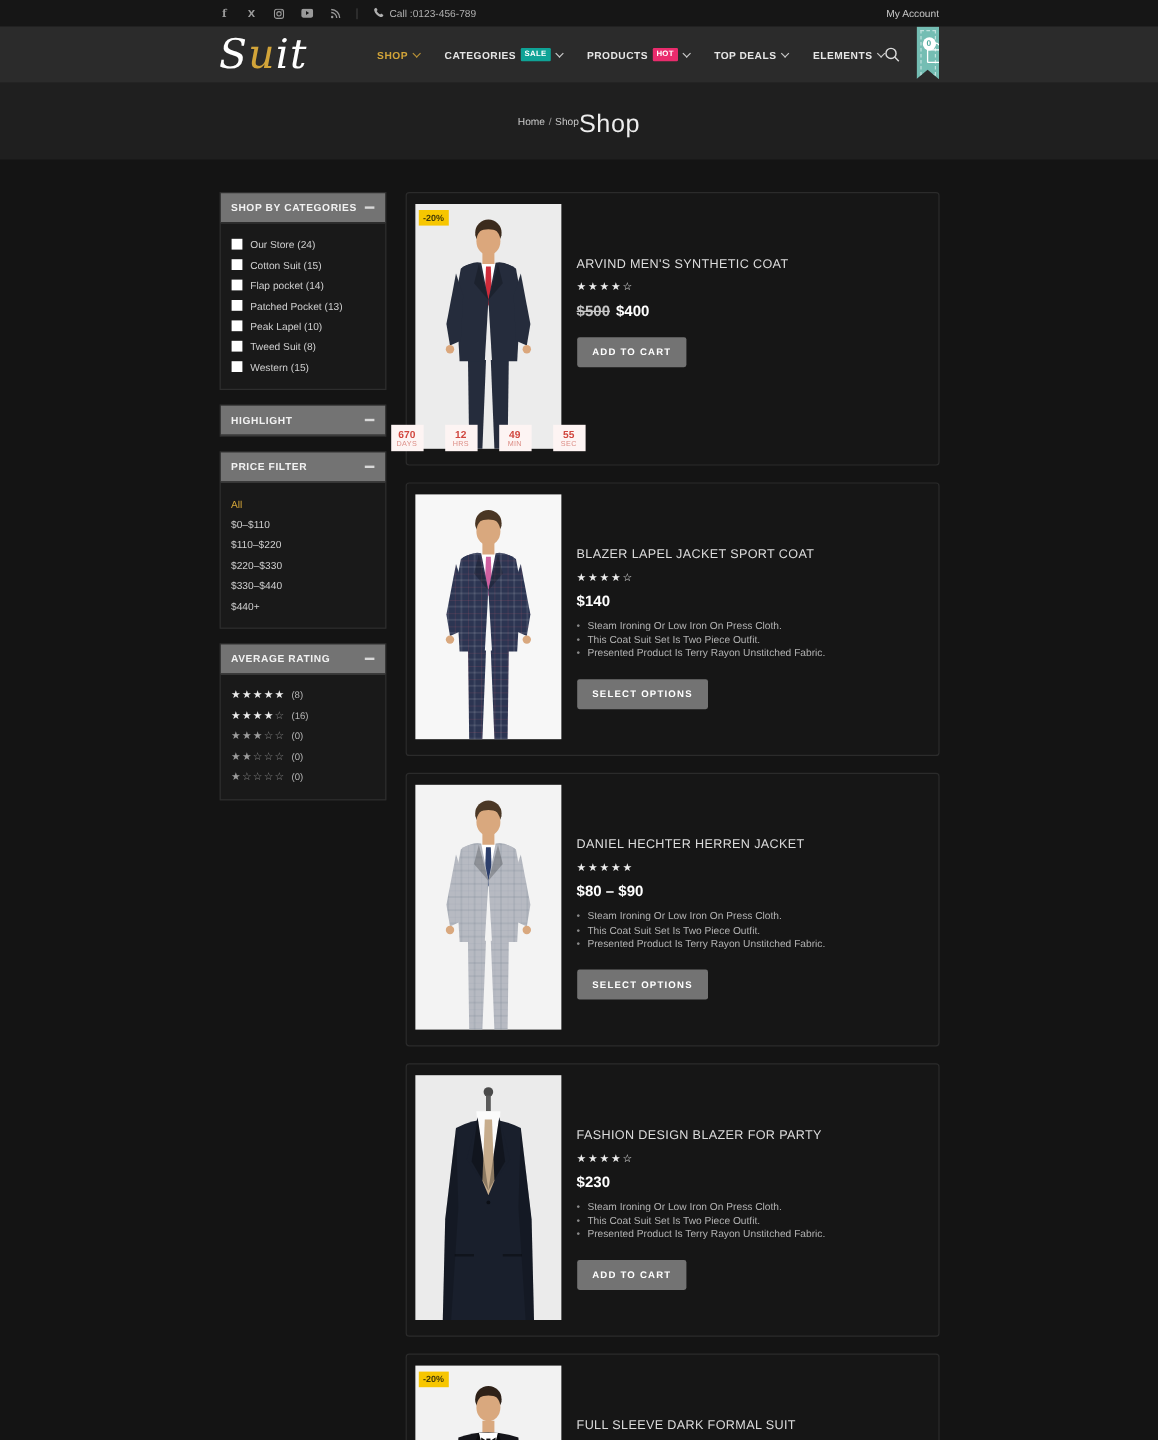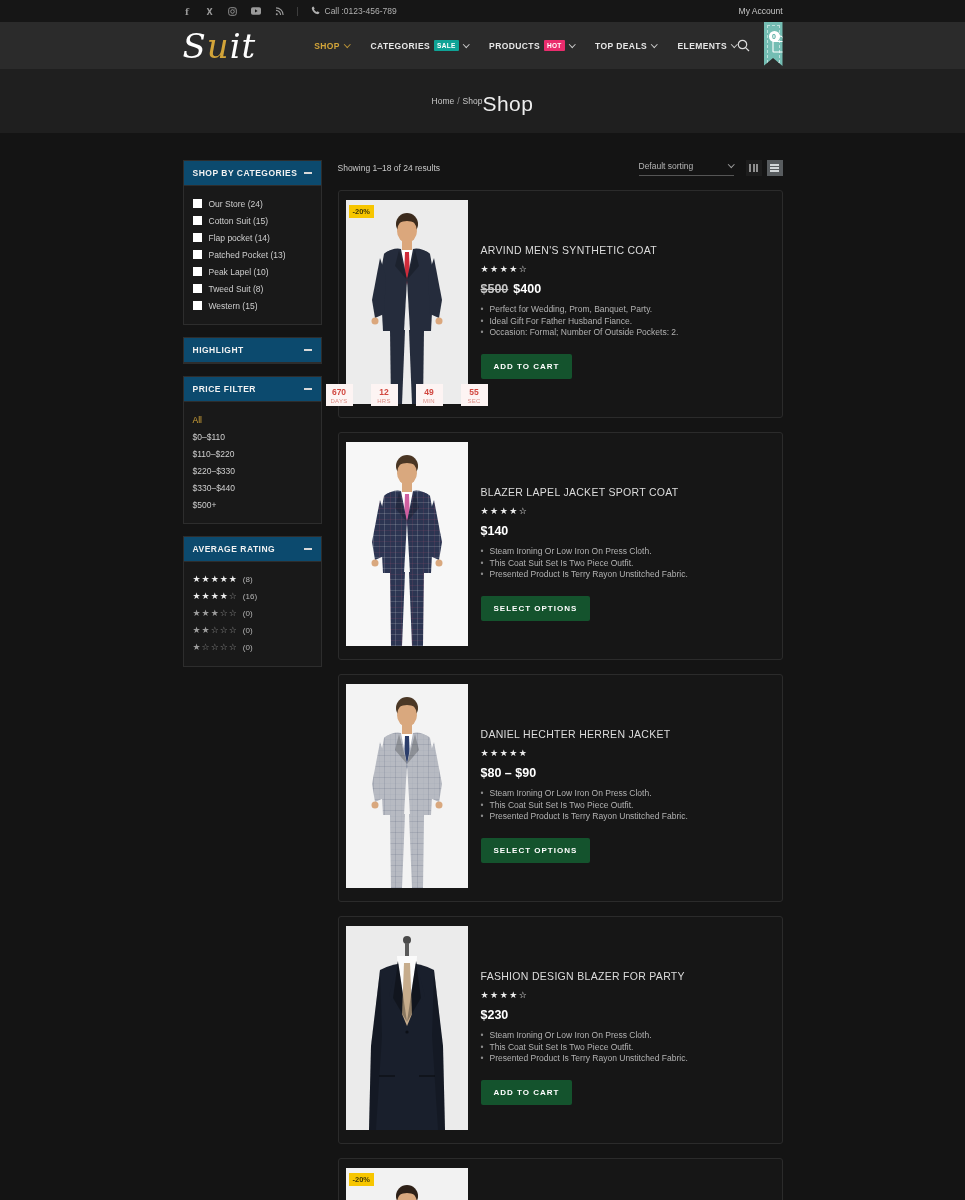--- a/index.html
+++ b/index.html
@@ -42,21 +42,21 @@
   
   .hero{height:64px;background:#1f1f1f;display:flex;flex-direction:row;align-items:center;justify-content:center}
   .breadcrumb{font-size:8.5px;color:#c9c9c9}
   .breadcrumb .sep{margin:0 3px;color:#9a9a9a}
   .page-title{font-size:21px;font-weight:400;color:#ededed;margin:5px 0 0;letter-spacing:.5px}
 
   
   .main{display:flex;gap:16px;padding-top:27px}
   aside{width:139px;flex-shrink:0}
   .panel{border:1px solid #2d2d2d;background:#191919;margin-bottom:12px}
-  .panel-header{background:#0c4a6e;padding:7px 9px;display:flex;justify-content:space-between;align-items:center;border-bottom:1px solid #2d2d2d;cursor:pointer}
+  .panel-header{background:#737373;padding:7px 9px;display:flex;justify-content:space-between;align-items:center;border-bottom:1px solid #2d2d2d;cursor:pointer}
   .panel-title{font-size:8.5px;font-weight:bold;color:#f2f2f2;letter-spacing:.5px}
   .panel-minus{width:8px;height:2px;background:#d8d8d8}
   .panel-body{padding:9px 9px 10px}
   .cat-item{display:flex;align-items:center;gap:7px;padding:3.5px 0;cursor:pointer}
   .checkbox{width:9px;height:9px;background:#fff;flex-shrink:0}
   .cat-label{font-size:8.5px;color:#cfcfcf}
   .side-link{display:block;font-size:8.5px;color:#cfcfcf;padding:3.5px 0;cursor:pointer}
   .side-link.gold{color:var(--accent_gold)}
   .rate-row{display:flex;align-items:center;gap:5px;padding:3px 0;cursor:pointer}
   .stars{font-size:9px;color:#ececec;letter-spacing:1px;line-height:11px}
@@ -86,21 +86,21 @@
   .cd-val{font-size:8.5px;font-weight:bold;color:var(--countdown_red)}
   .cd-unit{font-size:6px;color:#dc8d85;margin-top:1px;letter-spacing:.3px}
   .card-body{padding:46px 4px 0 13px;display:flex;flex-direction:column;align-items:flex-start;min-width:0}
   .card-title{font-size:10.5px;font-weight:400;color:#dcdcdc;margin:0;letter-spacing:.3px;cursor:pointer}
   .card-stars{font-size:9px;color:#ececec;letter-spacing:1.5px;margin-top:8px}
   .card-price{margin-top:8px;font-size:12.5px;color:#fff;font-weight:bold}
   .card-price .old{color:#c6c6c6;text-decoration:line-through;margin-right:5px;font-weight:600}
   .card-feats{margin:8px 0 0;padding:0;list-style:none}
   .card-feats li{font-size:8.5px;color:#b2b2b2;line-height:11.5px;display:flex;gap:6px}
   .card-feats li::before{content:"•";color:#8a8a8a}
-  .card-btn{margin-top:15px;background:#14532d;border:none;color:#fff;font-size:8px;font-weight:bold;letter-spacing:1px;
+  .card-btn{margin-top:15px;background:#737373;border:none;color:#fff;font-size:8px;font-weight:bold;letter-spacing:1px;
             padding:8px 13px;border-radius:2px;cursor:pointer;font-family:inherit}
 </style>
 </head>
 <body style="--accent_gold: #d2a439; --teal: #0fa396; --pink: #ea2c6d; --sale_badge: #f7c600; --countdown_red: #d1473f; --cart_ribbon: #74bdb3;">
 
 <div>
 
   <div class="topbar">
     <div class="container topbar-inner">
       <div class="social" id="social">
@@ -247,21 +247,21 @@
     <div class="panel-header">
       <span class="panel-title">PRICE FILTER</span>
       <span class="panel-minus"></span>
     </div>
     <div class="panel-body">
             <a class="side-link gold">All</a>
             <a class="side-link">$0–$110</a>
             <a class="side-link">$110–$220</a>
             <a class="side-link">$220–$330</a>
             <a class="side-link">$330–$440</a>
-            <a class="side-link">$500+</a>
+            <a class="side-link">$440+</a>
           </div>
   </div>
         <div class="panel">
     <div class="panel-header">
       <span class="panel-title">AVERAGE RATING</span>
       <span class="panel-minus"></span>
     </div>
     <div class="panel-body">
             <div class="rate-row">
      <span class="stars">★★★★★<span class="empty"></span></span>
@@ -281,41 +281,20 @@
    </div>
             <div class="rate-row dim">
      <span class="stars">★<span class="empty">☆☆☆☆</span></span>
      <span class="rate-count">(0)</span>
    </div>
           </div>
   </div>
       </aside>
 
     <section class="products-col">
-      <div class="toolbar">
-        <span class="results">Showing 1–18 of 24 results</span>
-        <div class="toolbar-right">
-          <div class="sorting">
-            <span>Default sorting</span>
-            <span class="chev"></span>
-          </div>
-          <div class="view-btn">
-            <span class="vb-bar"></span>
-              <span class="vb-bar"></span>
-              <span class="vb-bar"></span>
-          </div>
-          <div class="view-btn active">
-            <span class="vb-col">
-                <span class="vb-line"></span>
-                <span class="vb-line"></span>
-                <span class="vb-line"></span>
-              </span>
-          </div>
-        </div>
-      </div>
       <div id="products">
           <article class="card">
     <div class="card-img">
               <span class="sale-badge">-20%</span>
               <svg viewBox="0 0 122 204" xmlns="http://www.w3.org/2000/svg">
     <rect width="122" height="204" fill="#ececec"></rect>
     <path d="M44 130 L59 130 L56 204 L45 204 Z" fill="#252c3c"></path>
     <path d="M63 130 L78 130 L77 204 L66 204 Z" fill="#252c3c"></path>
     <rect x="56" y="40" width="10" height="11" fill="#dba77c"></rect>
     <polygon points="54,50 68,50 61,80" fill="#ffffff"></polygon>
@@ -350,25 +329,20 @@
                 <div class="cd-box">
                   <div class="cd-val">55</div>
                   <div class="cd-unit">SEC</div>
                 </div>
               </div>
             </div>
     <div class="card-body">
       <h3 class="card-title">ARVIND MEN'S SYNTHETIC COAT</h3>
       <div class="card-stars">★★★★☆</div>
               <div class="card-price"><span class="old">$500</span><span class="new">$400</span></div>
-              <ul class="card-feats">
-                <li>Perfect for Wedding, Prom, Banquet, Party.</li>
-                <li>Ideal Gift For Father Husband Fiance.</li>
-                <li>Occasion: Formal; Number Of Outside Pockets: 2.</li>
-              </ul>
               <button class="card-btn">ADD TO CART</button>
     </div>
   </article>
           <article class="card">
     <div class="card-img">
               <svg viewBox="0 0 122 204" xmlns="http://www.w3.org/2000/svg">
                 <defs>
                   <pattern id="pl1" width="11" height="11" patternUnits="userSpaceOnUse">
       <rect width="11" height="11" fill="#2c3552"></rect>
       <path d="M0 5.5H11M5.5 0V11" stroke="rgba(255,255,255,.22)" stroke-width="0.7"></path>

